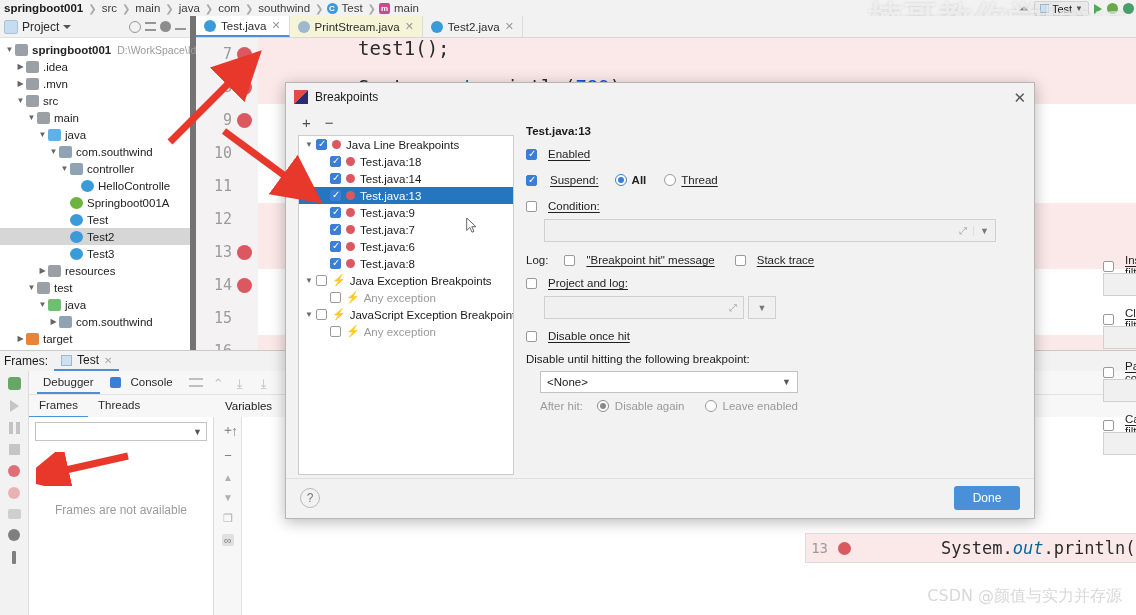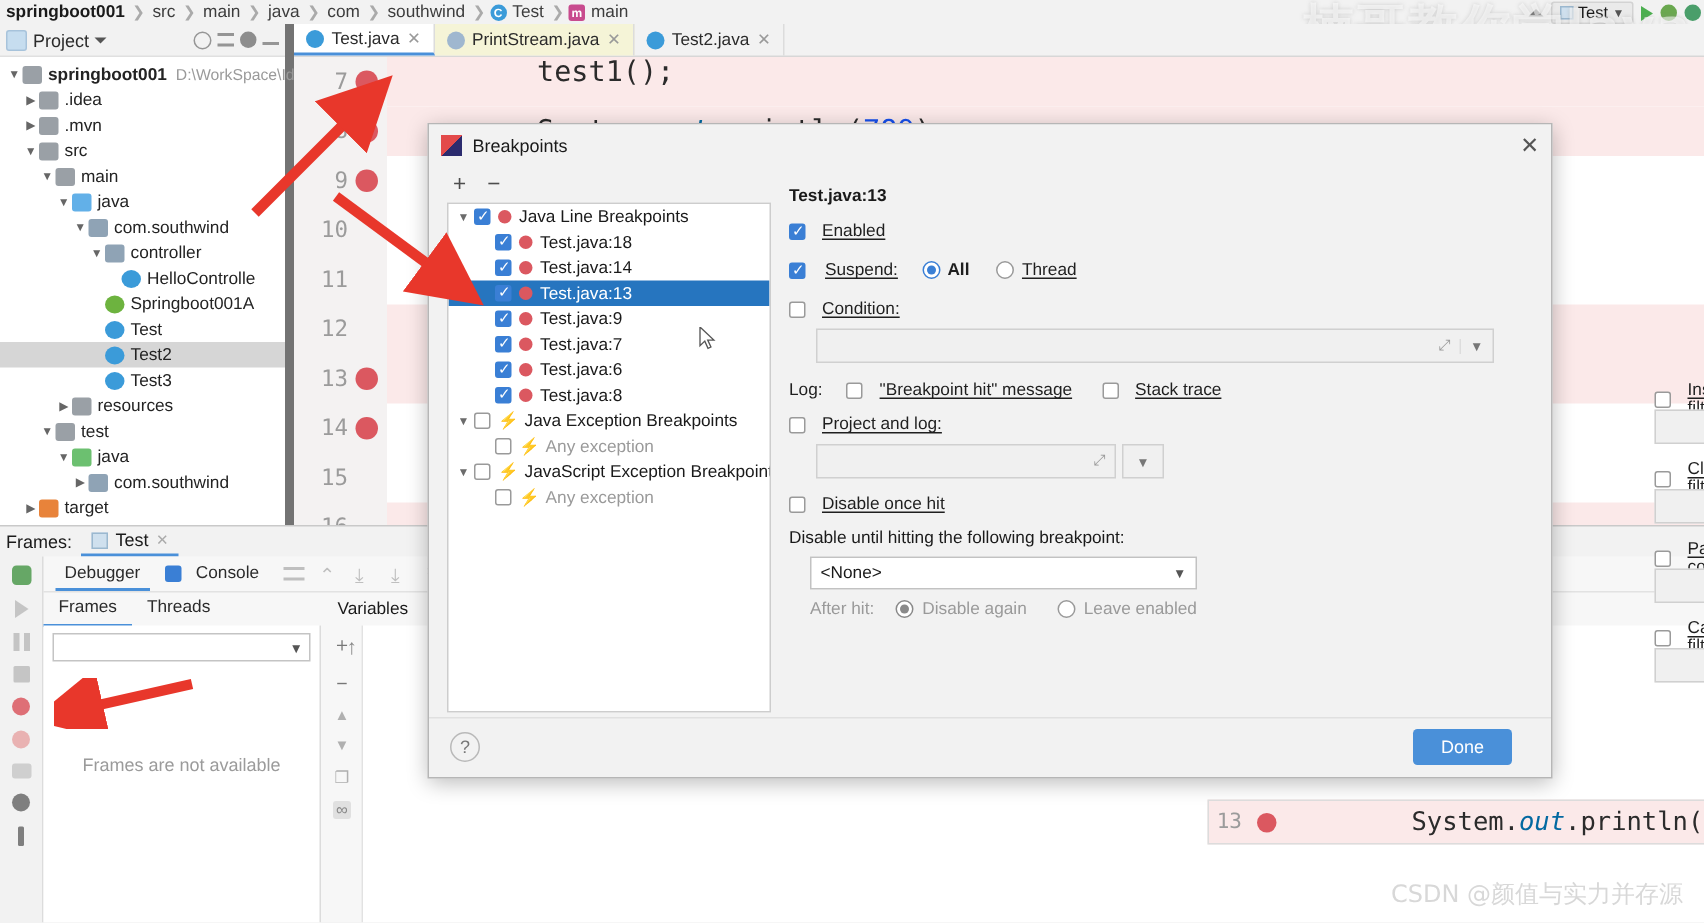--- a/index.html
+++ b/index.html
@@ -188,21 +188,21 @@
   #bp-preview{ position:absolute; left:519px; top:450px; width:504px; height:30px;
      background:#fbe9e9; border:1px solid #dcdcdc; display:flex; align-items:center; }
   #bp-preview .pnum{ width:28px; text-align:right; padding-right:6px; color:#9b9b9b;
      font-family:"DejaVu Sans Mono", monospace; font-size:14px;}
   #bp-preview .pdot{ width:13px;height:13px;border-radius:50%;background:#db5860; margin-left:4px;}
   #bp-preview .pcode{ font-family:"DejaVu Sans Mono", monospace; font-size:17px; padding-left:90px; color:#2b2b2b;}
 
   #bp-footer{ position:absolute; left:0; right:0; bottom:0; height:40px; border-top:1px solid #e0e0e0;}
   #bp-help{ position:absolute; left:14px; top:9px; width:20px;height:20px;border-radius:50%;
      border:1px solid #b9b9b9; color:#777; font-size:12px; text-align:center; line-height:19px;}
-  #bp-done{ position:absolute; right:26px; top:7px; width:66px;height:24px;background:#4a90d9;
+  #bp-done{ position:absolute; right:14px; top:7px; width:66px;height:24px;background:#4a90d9;
      color:#fff; font-size:12px; border-radius:3px; display:flex;align-items:center;justify-content:center;}
 
   
   .arrow-svg{ position:absolute; pointer-events:none; }
 
   .cursor-arrow{ position:absolute; left:466px; top:218px; width:12px; height:16px; pointer-events:none;}
 </style>
 </head>
 <body>
 

